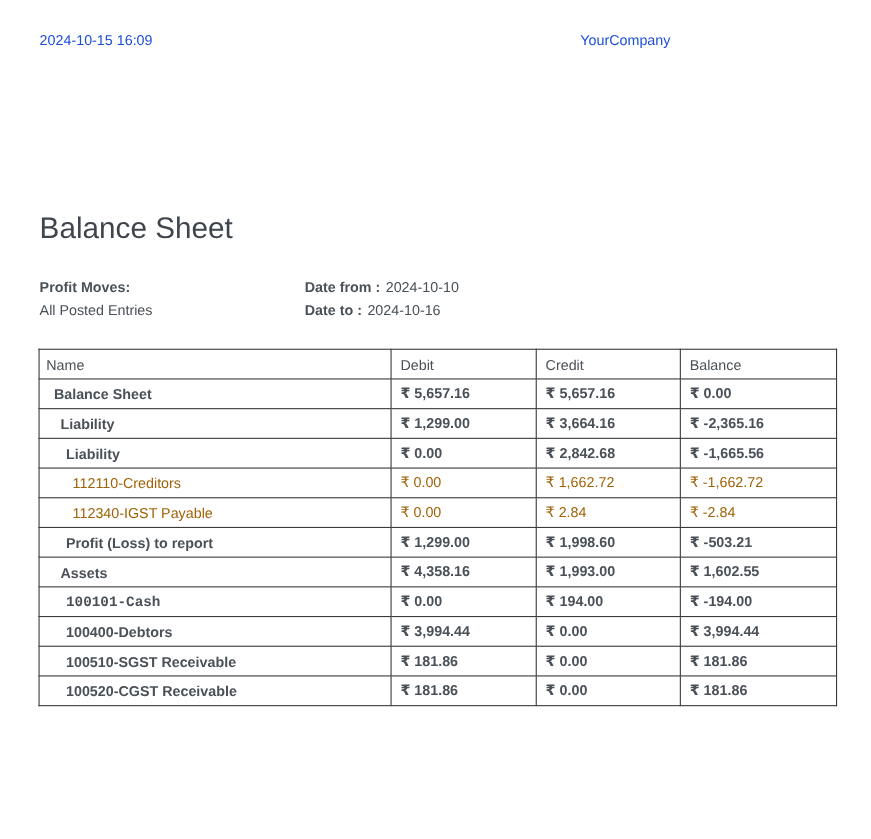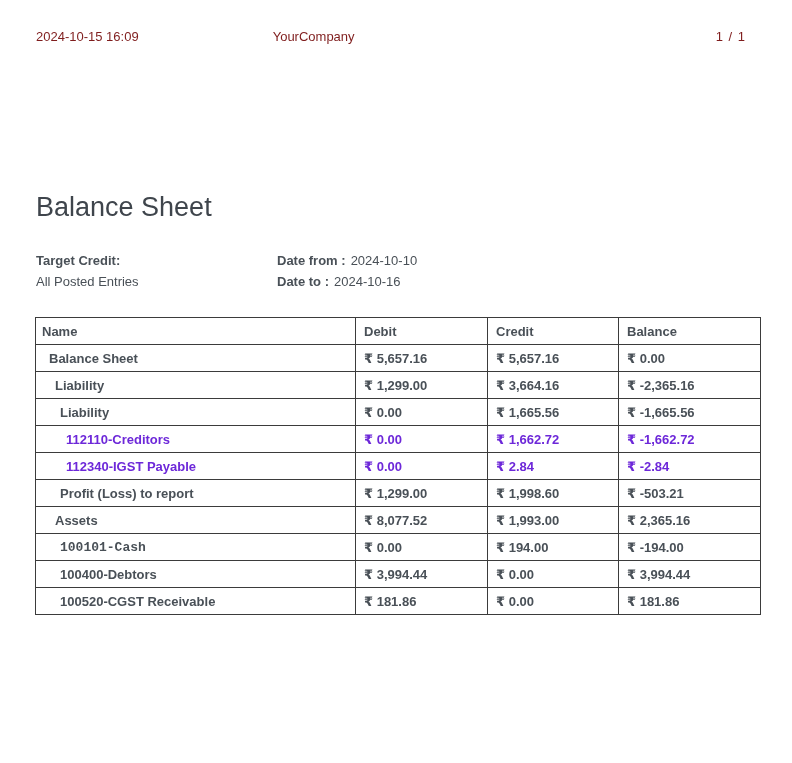--- a/index.html
+++ b/index.html
@@ -21,24 +21,24 @@
     font-family: "Liberation Sans", "DejaVu Sans", sans-serif;
     color: var(--text-color);
     overflow: hidden;
   }
   
   .page-header {
     display: flex;
     align-items: baseline;
     padding: 29px 46px 0 36px;
     font-size: 13px;
-    color: #7f1d1d;
+    color: #1d4ed8;
   }
   .page-header .left   { flex: 1; text-align: left; }
-  .page-header .center { flex: 1; }
+  .page-header .center { flex: 1; text-align: center; }
   .page-header .right  { flex: 1; text-align: right; letter-spacing: 1px; }
 
   
   .report-title {
     margin: 148px 0 0 36px;
     font-size: 27px;
     font-weight: 400;
     color: #3f454c;
     line-height: 1.15;
   }
@@ -68,43 +68,42 @@
   .balance-table td {
     border: 1px solid var(--border-color);
     height: 27px;
     padding: 0 4px 0 8px;
     vertical-align: middle;
     white-space: nowrap;
     overflow: hidden;
     text-align: left;
   }
   .balance-table th {
-    font-weight: 700;
+    font-weight: 400;
     margin-left: 37px;
   }
   .balance-table th.col-name { padding-left: 6px; }
   .balance-table tr.bold td { font-weight: 700; }
-  .balance-table tr.plain td { font-weight: 700; color: #6d28d9; }
+  .balance-table tr.plain td { font-weight: 400; color: #a16207; }
 </style>
 </head>
 <body>
 
 <div class="page">
 
   <div class="page-header">
     <div class="left">2024-10-15 16:09</div>
     <div class="center">YourCompany</div>
-    <div class="right">1 / 1</div>
   </div>
 
   <h1 class="report-title">Balance Sheet</h1>
 
   <div class="info-block">
     <div class="info-col-left">
-      <div class="info-label">Target Credit:</div>
+      <div class="info-label">Profit Moves:</div>
       <div class="info-value">All Posted Entries</div>
     </div>
     <div class="info-col-right">
       <div>
         <span class="info-label">Date from :</span><span class="info-value">2024-10-10</span>
       </div>
       <div>
         <span class="info-label">Date to :</span><span class="info-value">2024-10-16</span>
       </div>
     </div>
@@ -134,21 +133,21 @@
         </tr>
         <tr class="bold">
           <td class="col-name" style="padding-left: 19px;">Liability</td>
           <td class="col-amount">₹ 1,299.00</td>
           <td class="col-amount">₹ 3,664.16</td>
           <td class="col-amount">₹ -2,365.16</td>
         </tr>
         <tr class="bold">
           <td class="col-name" style="padding-left: 24px;">Liability</td>
           <td class="col-amount">₹ 0.00</td>
-          <td class="col-amount">₹ 1,665.56</td>
+          <td class="col-amount">₹ 2,842.68</td>
           <td class="col-amount">₹ -1,665.56</td>
         </tr>
         <tr class="plain">
           <td class="col-name" style="padding-left: 30px;">112110-Creditors</td>
           <td class="col-amount">₹ 0.00</td>
           <td class="col-amount">₹ 1,662.72</td>
           <td class="col-amount">₹ -1,662.72</td>
         </tr>
         <tr class="plain">
           <td class="col-name" style="padding-left: 30px;">112340-IGST Payable</td>
@@ -157,37 +156,43 @@
           <td class="col-amount">₹ -2.84</td>
         </tr>
         <tr class="bold">
           <td class="col-name" style="padding-left: 24px;">Profit (Loss) to report</td>
           <td class="col-amount">₹ 1,299.00</td>
           <td class="col-amount">₹ 1,998.60</td>
           <td class="col-amount">₹ -503.21</td>
         </tr>
         <tr class="bold">
           <td class="col-name" style="padding-left: 19px;">Assets</td>
-          <td class="col-amount">₹ 8,077.52</td>
+          <td class="col-amount">₹ 4,358.16</td>
           <td class="col-amount">₹ 1,993.00</td>
-          <td class="col-amount">₹ 2,365.16</td>
+          <td class="col-amount">₹ 1,602.55</td>
         </tr>
         <tr class="bold">
           <td class="col-name" style="padding-left: 24px; font-family: Liberation Mono, monospace;">100101-Cash</td>
           <td class="col-amount">₹ 0.00</td>
           <td class="col-amount">₹ 194.00</td>
           <td class="col-amount">₹ -194.00</td>
         </tr>
         <tr class="bold">
           <td class="col-name" style="padding-left: 24px;">100400-Debtors</td>
           <td class="col-amount">₹ 3,994.44</td>
           <td class="col-amount">₹ 0.00</td>
           <td class="col-amount">₹ 3,994.44</td>
         </tr>
         <tr class="bold">
+          <td class="col-name" style="padding-left: 24px;">100510-SGST Receivable</td>
+          <td class="col-amount">₹ 181.86</td>
+          <td class="col-amount">₹ 0.00</td>
+          <td class="col-amount">₹ 181.86</td>
+        </tr>
+        <tr class="bold">
           <td class="col-name" style="padding-left: 24px;">100520-CGST Receivable</td>
           <td class="col-amount">₹ 181.86</td>
           <td class="col-amount">₹ 0.00</td>
           <td class="col-amount">₹ 181.86</td>
         </tr>
       </tbody>
   </table>
 
 </div>
 

